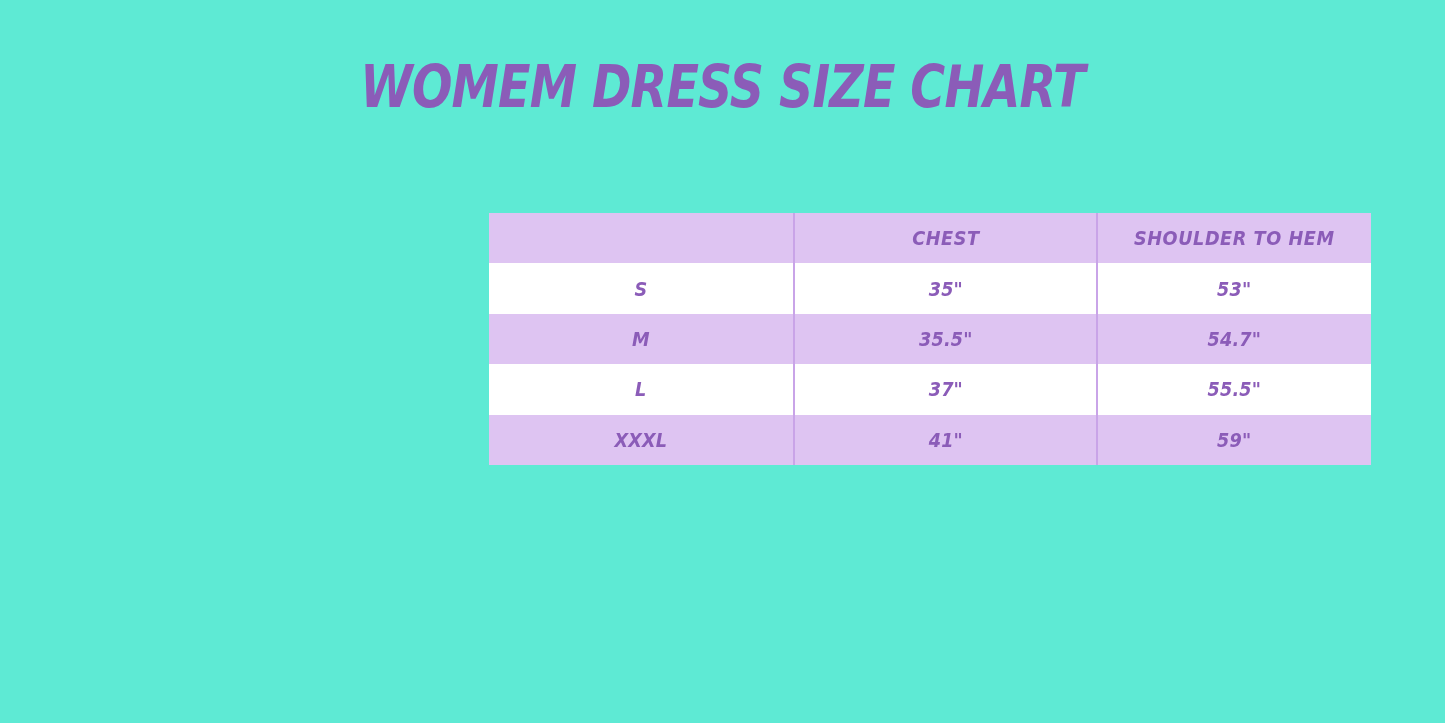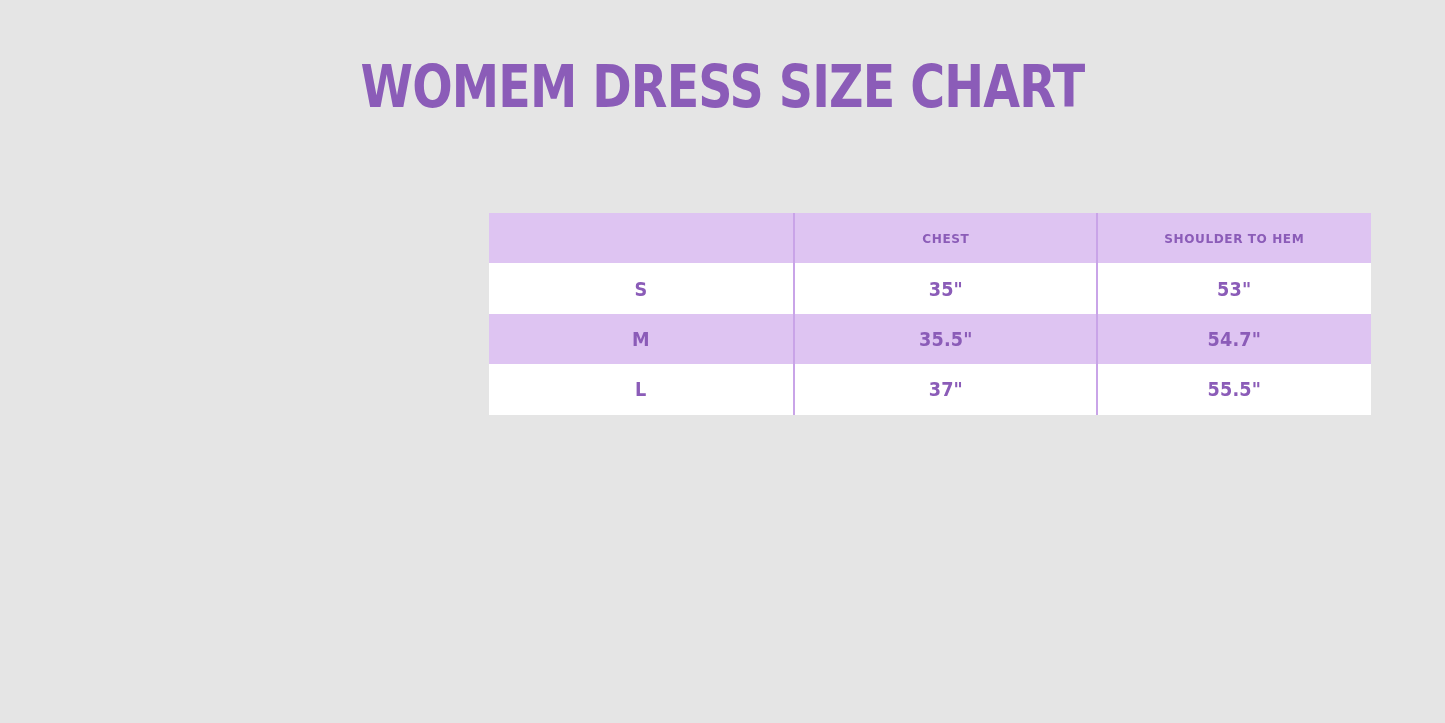--- a/index.html
+++ b/index.html
@@ -11,21 +11,22 @@
     height: 723px;
     background: #ffffff;
     font-family: "Liberation Sans", sans-serif;
     overflow: hidden;
     position: relative;
   }
 
   .page {
     position: absolute;
     inset: 0;
-    background: #e5e5e5;
+    background: #5eead4;
+    font-style: italic;
   }
 
   
   .title {
     position: absolute;
     left: 0;
     top: 52px;
     width: 1445px;
     text-align: center;
     color: #8B5CB8;
@@ -87,21 +88,21 @@
   tr.band-purple th {
     background: #DEC4F2;
   }
   tr.band-white td,
   tr.band-white th {
     background: #ffffff;
   }
 
   
   tr.header-row th {
-    font-size: 13px;
+    font-size: 19px;
     letter-spacing: 0.6px;
   }
 
   .cell-text {
     display: block;
     transform: scaleX(0.93);
     transform-origin: center;
     white-space: nowrap;
   }
 </style>
@@ -159,17 +160,28 @@
         <td class="col-chest">
           <span class="cell-text">37"</span>
         </td>
         <td class="col-hem">
           <span class="cell-text">55.5"</span>
         </td>
       </tr>
 
 
 
+      <tr class="band-purple">
+        <td class="col-size">
+          <span class="cell-text">XXXL</span>
+        </td>
+        <td class="col-chest">
+          <span class="cell-text">41"</span>
+        </td>
+        <td class="col-hem">
+          <span class="cell-text">59"</span>
+        </td>
+      </tr>
 
     </tbody>
   </table>
 
 </div>
 
 </body></html>

